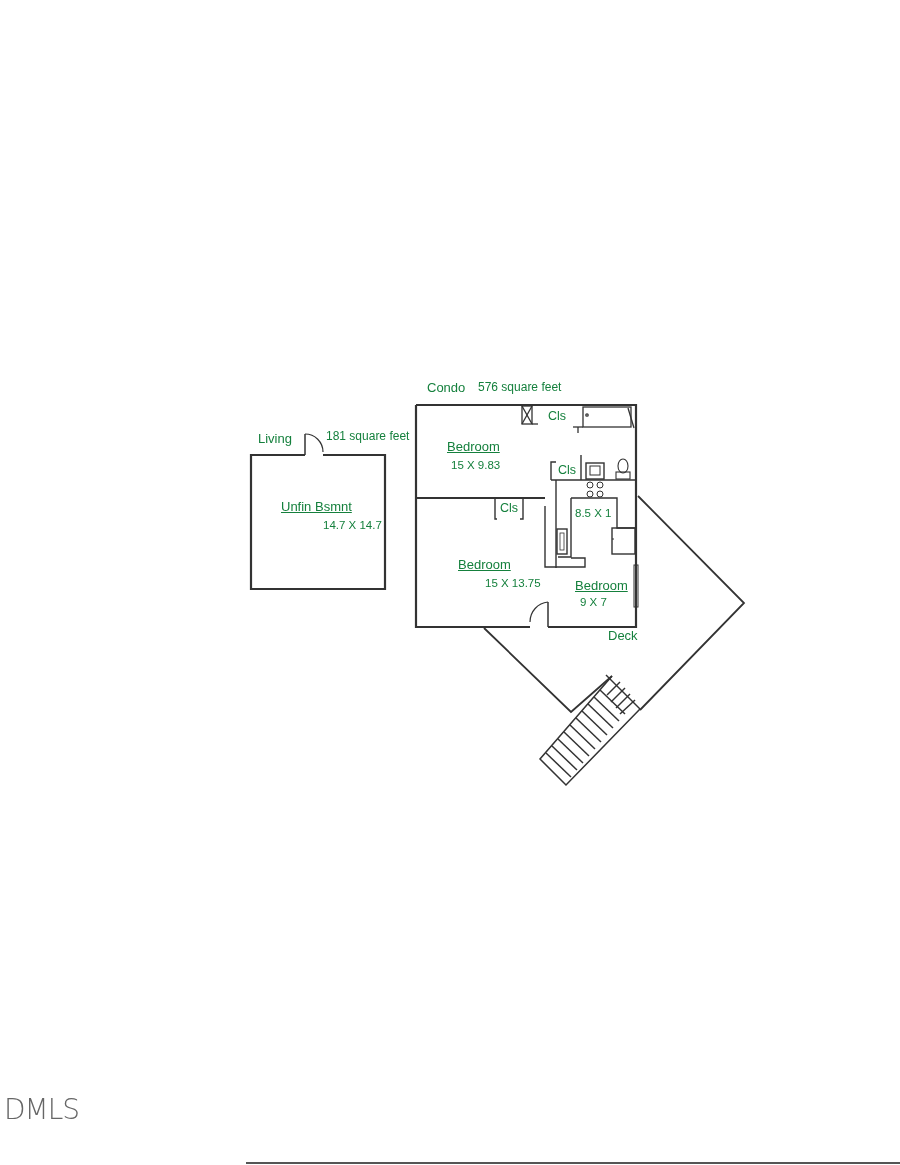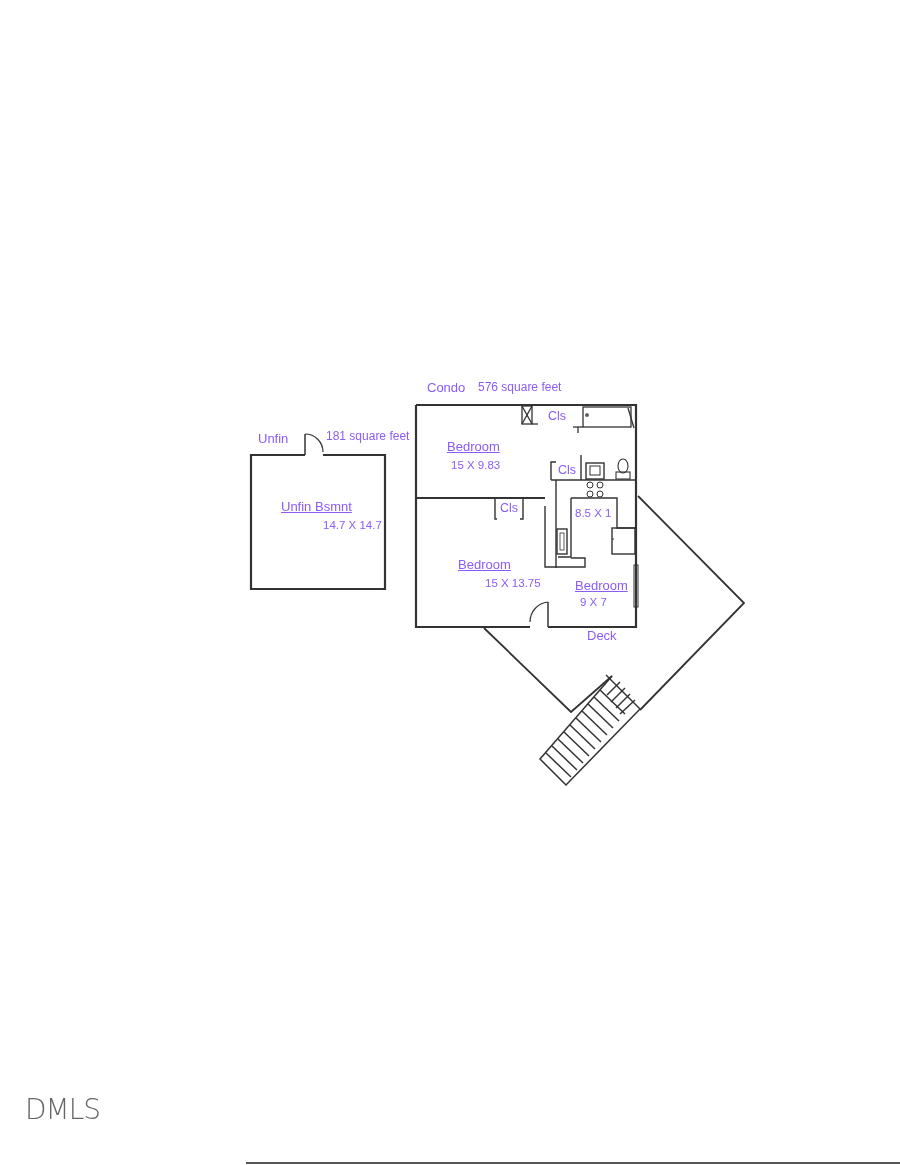--- a/index.html
+++ b/index.html
@@ -1,24 +1,24 @@
 <!DOCTYPE html>
 <html><head>
   <meta charset="utf-8">
   <style>
     html, body { margin: 0; padding: 0; background: #ffffff; }
     body { width: 900px; height: 1165px; position: relative; overflow: hidden;
            font-family: "Liberation Sans", sans-serif; color: #222; }
     svg.plan { position: absolute; left: 0; top: 0; width: 900px; height: 1165px; }
     .lbl { position: absolute; font-family: "Liberation Sans", sans-serif; font-size: 12px;
-           color: #8b5cf6; white-space: nowrap; }
+           color: #15803d; white-space: nowrap; }
     .lbl.room { font-size: 13px; text-decoration: underline; }
     .lbl.small { font-size: 11.5px; text-align: center; }
     .watermark { position: absolute; left: 4px; top: 1093px; font-family: "DejaVu Sans", sans-serif;
-                 font-size: 28px; font-weight: 200; color: #666; letter-spacing: -1px; margin-left: 21px; }
+                 font-size: 28px; font-weight: 200; color: #666; letter-spacing: -1px; }
     .bottom-rule { position: absolute; left: 246px; top: 1162px; width: 654px; height: 2px; background: #555; }
   </style>
 </head>
 <body>
 
 <svg class="plan" viewBox="0 0 900 1165" xmlns="http://www.w3.org/2000/svg">
   <g fill="none" stroke="#333" stroke-width="2.2">
 
     <g>
       <polyline points="305,455 251,455 251,589 385,589 385,455 323,455"></polyline>
@@ -110,37 +110,37 @@
       <line x1="558" y1="739" x2="583" y2="763"></line>
       <line x1="552" y1="746" x2="577" y2="770"></line>
       <line x1="546" y1="753" x2="571" y2="777"></line>
     </g>
   </g>
 </svg>
 
 <div class="lbl" style="left:427px; top:380px; font-size:13px;">Condo</div>
 <div class="lbl" style="left:478px; top:380px;">576 square feet</div>
 
-<div class="lbl" style="left:258px; top:431px; font-size:13px;">Unfin</div>
+<div class="lbl" style="left:258px; top:431px; font-size:13px;">Living</div>
 <div class="lbl" style="left:326px; top:429px;">181 square feet</div>
 
 <div class="lbl room" style="left:281px; top:499px;">Unfin Bsmnt</div>
 <div class="lbl small" style="left:287px; top:519px;margin-left:36px;">14.7 X 14.7</div>
 
 <div class="lbl room" style="left:447px; top:439px;">Bedroom</div>
 <div class="lbl small" style="left:451px; top:459px;">15 X 9.83</div>
 
 <div class="lbl room" style="left:458px; top:557px;">Bedroom</div>
 <div class="lbl small" style="left:450px; top:577px;margin-left:35px;">15 X 13.75</div>
 
 <div class="lbl small" style="left:575px; top:507px;">8.5 X 1</div>
 
 <div class="lbl room" style="left:575px; top:578px;">Bedroom</div>
 <div class="lbl small" style="left:580px; top:596px;">9 X 7</div>
 
 <div class="lbl" style="left:548px; top:409px; font-size:12.5px;">Cls</div>
 <div class="lbl" style="left:558px; top:463px; font-size:12.5px;">Cls</div>
 <div class="lbl" style="left:500px; top:501px; font-size:12.5px;">Cls</div>
 
-<div class="lbl" style="left:587px; top:628px; font-size:13px;">Deck</div>
+<div class="lbl" style="left:608px; top:628px; font-size:13px;">Deck</div>
 
 <div class="watermark">DMLS</div>
 <div class="bottom-rule"></div>
 
 </body></html>

